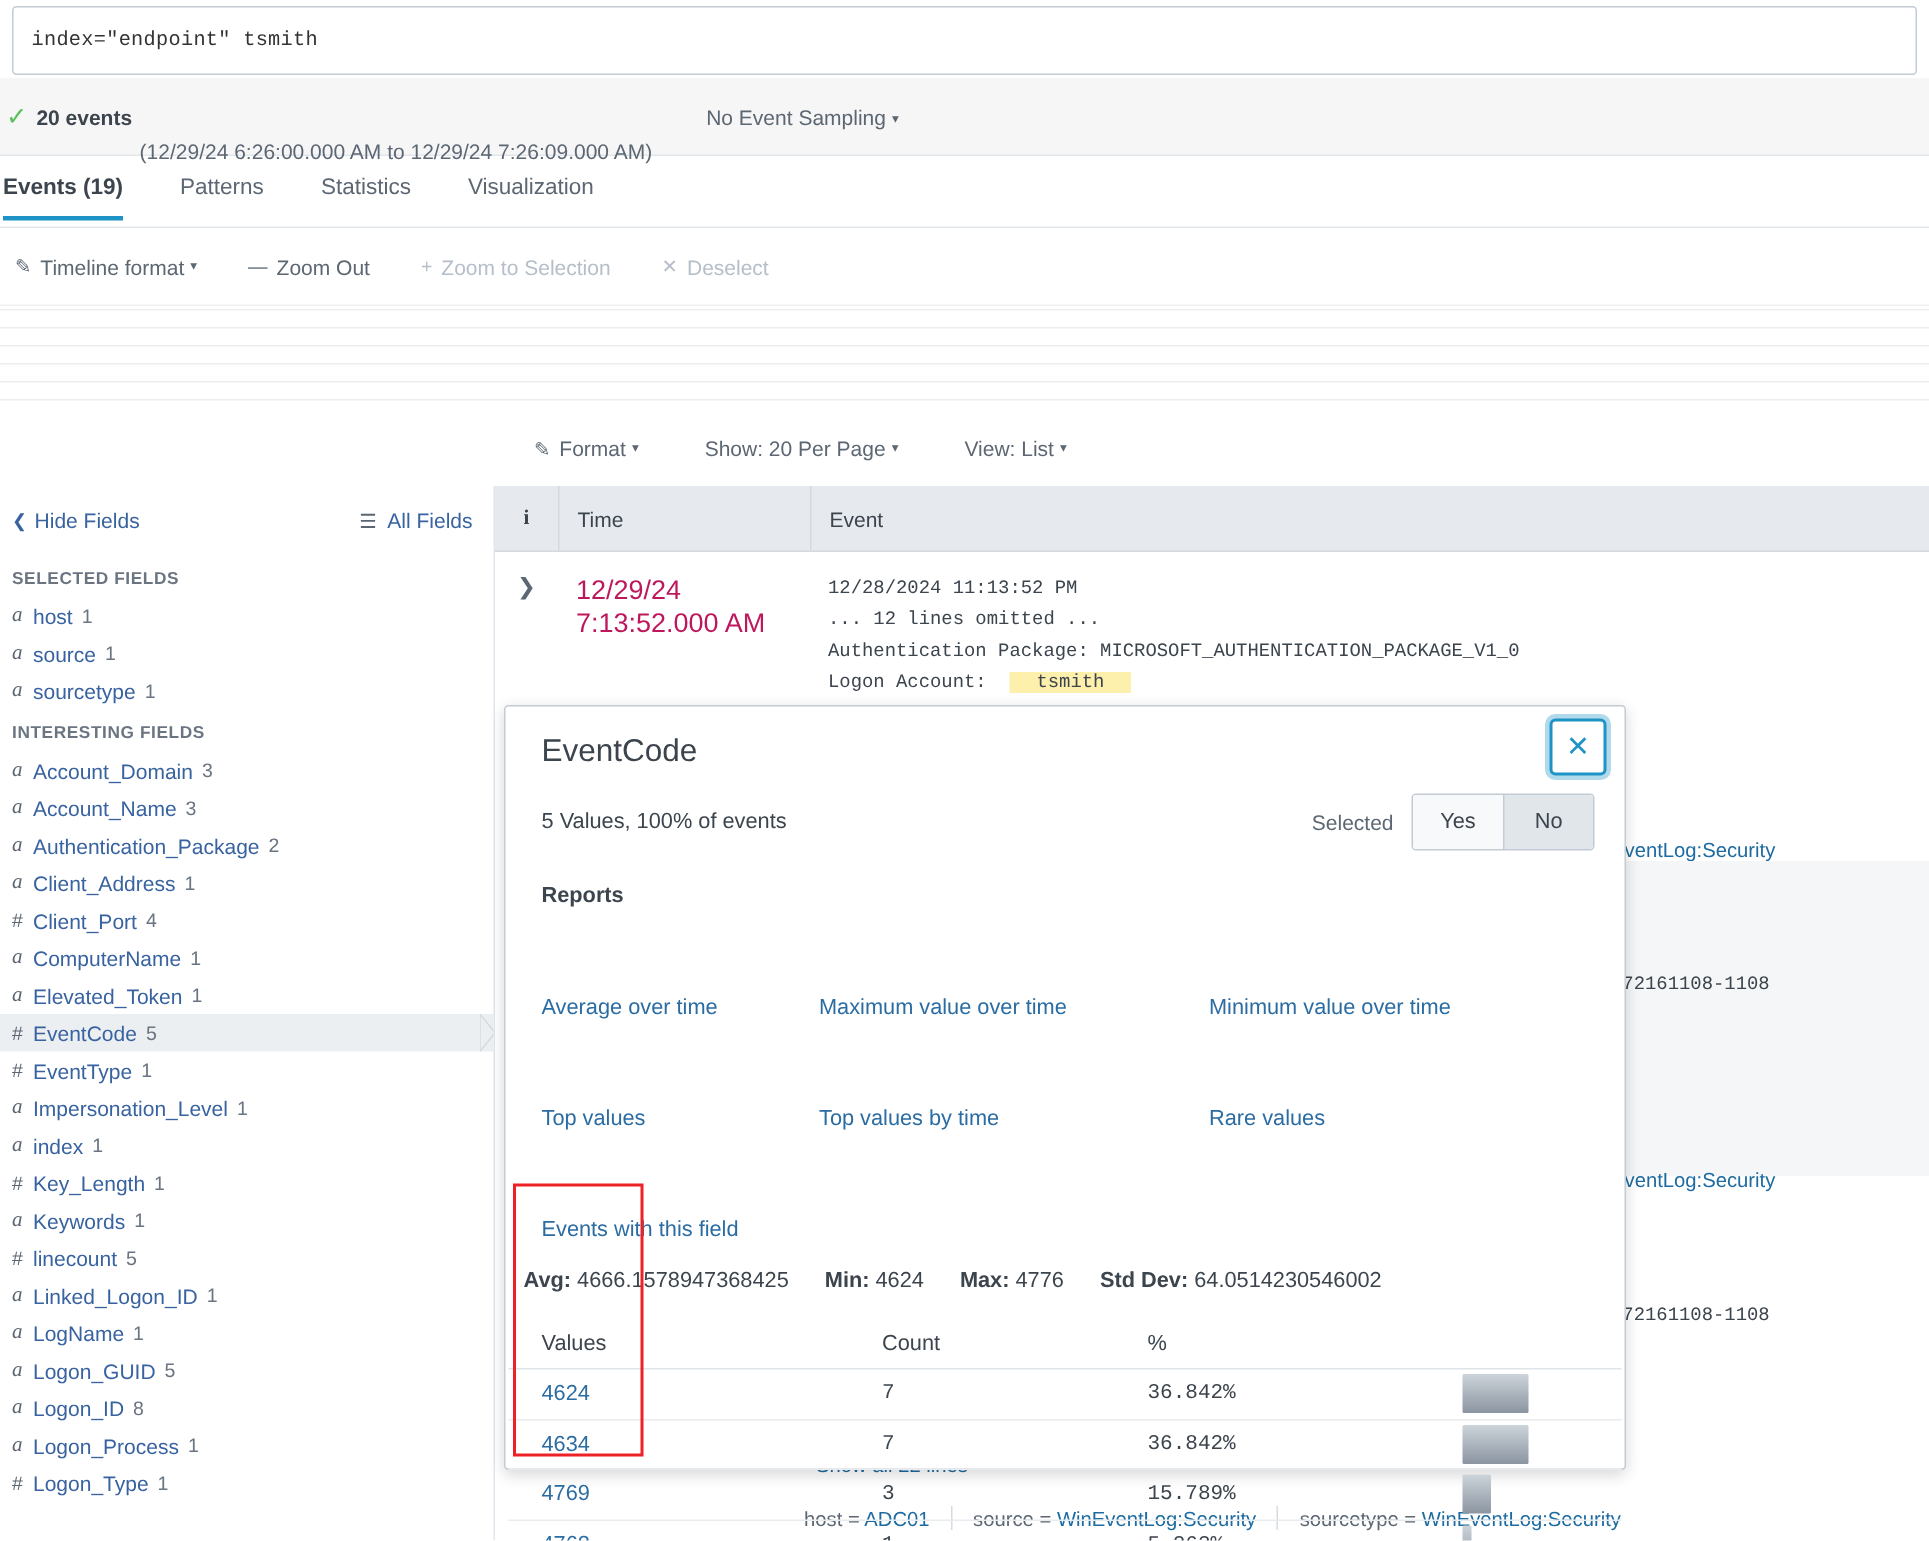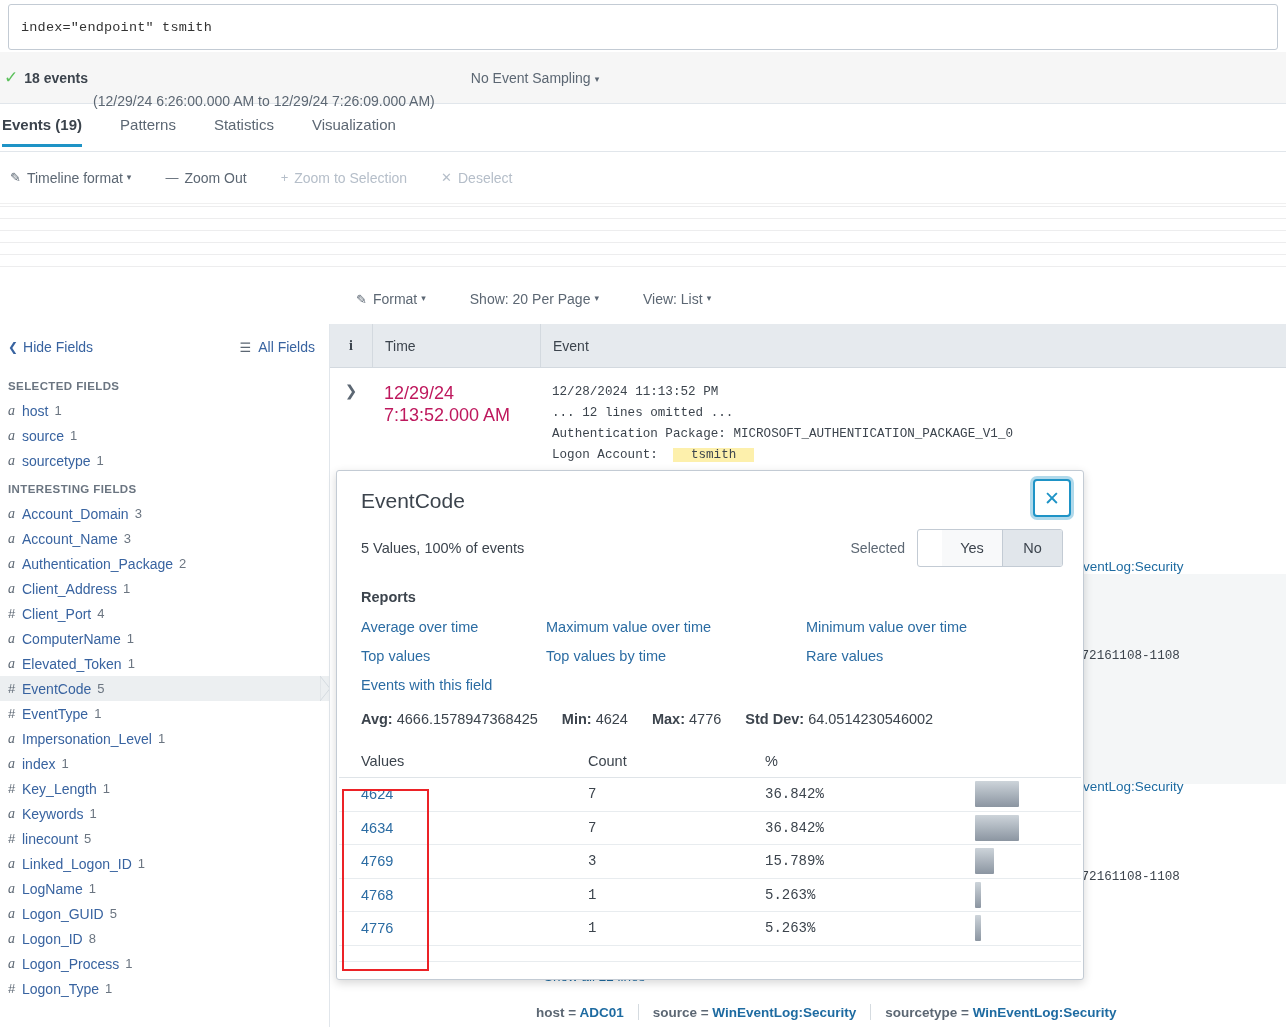--- a/index.html
+++ b/index.html
@@ -152,21 +152,21 @@
     font-family: "Liberation Mono", monospace; font-size: 12.6px;
     color: #3c444d; line-height: 21px;
   }
   .hl { background: #fdf0ac; padding: 0 18px; }
   .show-all { color: #1e6ba1; font-size: 13.5px; cursor: pointer; }
 
   .ev-meta {
     display: flex; align-items: center; font-size: 13.5px; color: #5c6773;
     padding-left: 206px; padding-top: 8px;
   }
-  .ev-meta .m { white-space: nowrap; font-weight: bold; }
+  .ev-meta .m { white-space: nowrap; }
   .ev-meta .mv { color: #1e6ba1; cursor: pointer; }
   .ev-meta .sepv {
     display: inline-block; width: 1px; height: 16px;
     background: #d5dbe0; margin: 0 14px;
   }
 
   
   .popup {
     position: absolute; left: 336px; top: 470px; width: 748px; height: 510px;
     background: #fff; border: 1px solid #c3cbd4; border-radius: 3px;
@@ -182,41 +182,41 @@
     cursor: pointer; box-shadow: 0 0 0 3px rgba(30,147,198,.35);
     color: #1e93c6; font-size: 19px; line-height: 1;
   }
   .pop-sub {
     display: flex; align-items: center; justify-content: space-between;
     padding: 16px 20px 0 24px;
   }
   .pop-sub .cnt { font-size: 14.5px; color: #3c444d; }
   .sel-wrap { display: flex; align-items: center; }
   .sel-label { font-size: 14px; color: #5c6773; margin-right: 12px; }
-  .toggle { display: flex; border: 1px solid #c3cbd4; border-radius: 3px; overflow: hidden; padding-left: 24px; }
+  .toggle { display: flex; border: 1px solid #c3cbd4; border-radius: 3px; overflow: hidden; }
   .toggle div {
     width: 60px; height: 36px; display: flex; align-items: center;
     justify-content: center; font-size: 14.5px; color: #3c444d;
     background: #f8f9fa; cursor: pointer;
   }
   .toggle div.on { background: #e1e6eb; }
   .toggle div + div { border-left: 1px solid #c3cbd4; }
 
   .reports-hd {
     font-size: 14.5px; font-weight: bold; color: #3c444d; padding: 22px 0 0 24px;
   }
   .reports {
     display: grid; grid-template-columns: 185px 260px auto;
     row-gap: 13px; padding: 14px 0 0 24px;
   }
-  .reports a { font-size: 14.5px; color: #2b6ca3; cursor: pointer; text-decoration: none; }
+  .reports a { font-size: 14.5px; color: #2b6ca3; cursor: pointer; text-decoration: none; margin-top: 45px; }
   .reports .full { grid-column: 1 / -1; }
 
   .stats {
-    font-size: 14.5px; color: #3c444d; padding: 18px 0 0 24px;
+    font-size: 14.5px; color: #3c444d; padding: 18px 0 0 12px;
   }
   .stats b { font-weight: bold; }
   .stats span { margin-right: 12px; }
 
   .vals-head {
     display: flex; padding: 26px 0 8px 24px; font-size: 14.5px; color: #3c444d;
   }
   .vals-head .h-val { width: 227px; font-weight: normal; }
   .vals-head .h-cnt { width: 177px; }
   .vals-head .h-pct { width: 210px; }
@@ -244,21 +244,21 @@
 <body>
 
 <div class="app">
 
   <div class="searchbar">
     <span class="query">index="endpoint" tsmith</span>
   </div>
 
   <div class="resultsbar">
     <span class="check">✓</span>
-    <span class="evt-count">18 events</span>
+    <span class="evt-count">20 events</span>
     <span class="evt-range">(12/29/24 6:26:00.000 AM to 12/29/24 7:26:09.000 AM)</span>
     <span class="sampling">
       <span>No Event Sampling</span><span class="caret">▾</span>
     </span>
   </div>
 
   <div class="tabs">
     <div class="tab active">Events (19)</div>
     <div class="tab">Patterns</div>
     <div class="tab">Statistics</div>

